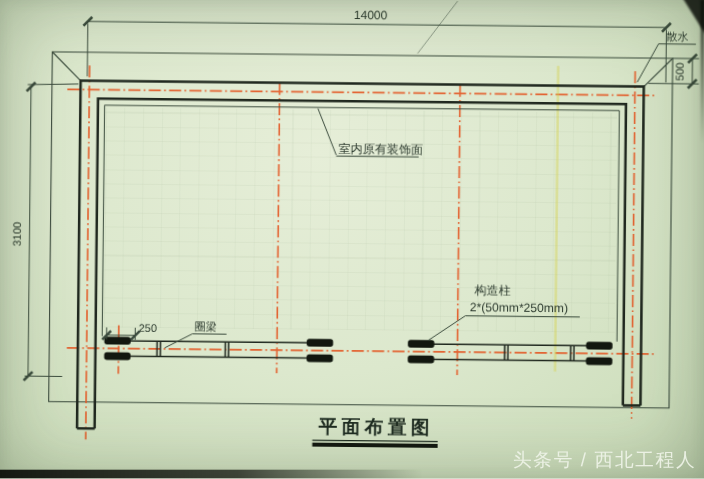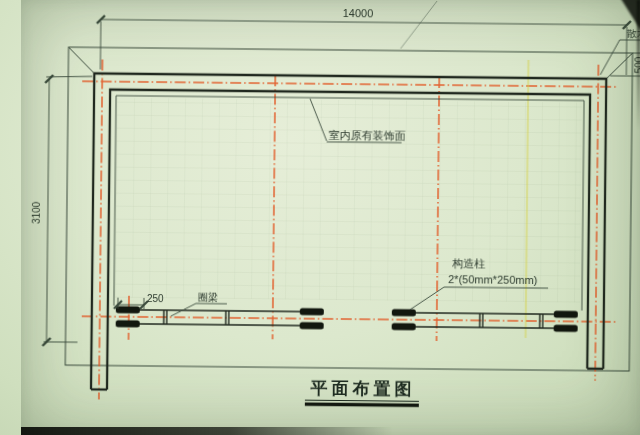--- a/index.html
+++ b/index.html
@@ -1,21 +1,21 @@
 <!DOCTYPE html>
 <html><head>
 <meta charset="utf-8">
 <style>
   html,body{margin:0;padding:0;}
   body{
     width:640px;height:435px;overflow:hidden;position:relative;
     font-family:"Liberation Sans",sans-serif;
     background:radial-gradient(ellipse at 45% 32%, #e6eed8 0%, #dce8cd 48%, #cfdfbe 80%, #c3d4b2 100%);
   }
-  .photo{position:absolute;inset:0;margin-left:21px;}
+  .photo{position:absolute;inset:0;}
   .drawing{
     position:absolute;inset:0;
     transform:rotate(.6deg);
     transform-origin:320px 200px;
     filter:blur(.35px);
   }
   .grid-texture{
     position:absolute;left:95px;top:100px;width:465px;height:200px;z-index:0;
     background:
       repeating-linear-gradient(0deg, rgba(95,115,85,.10) 0 1px, transparent 1px 13px),
@@ -187,13 +187,14 @@
       </g>
 
     </svg>
   </div>
 
   <div class="vignette"></div>
   <div class="edge-bottom"></div>
   <div class="corner-tr"></div>
   <div class="edge-right"></div>
 
+  <div class="watermark">头条号 / 西北工程人</div>
 </div>
 
 </body></html>

